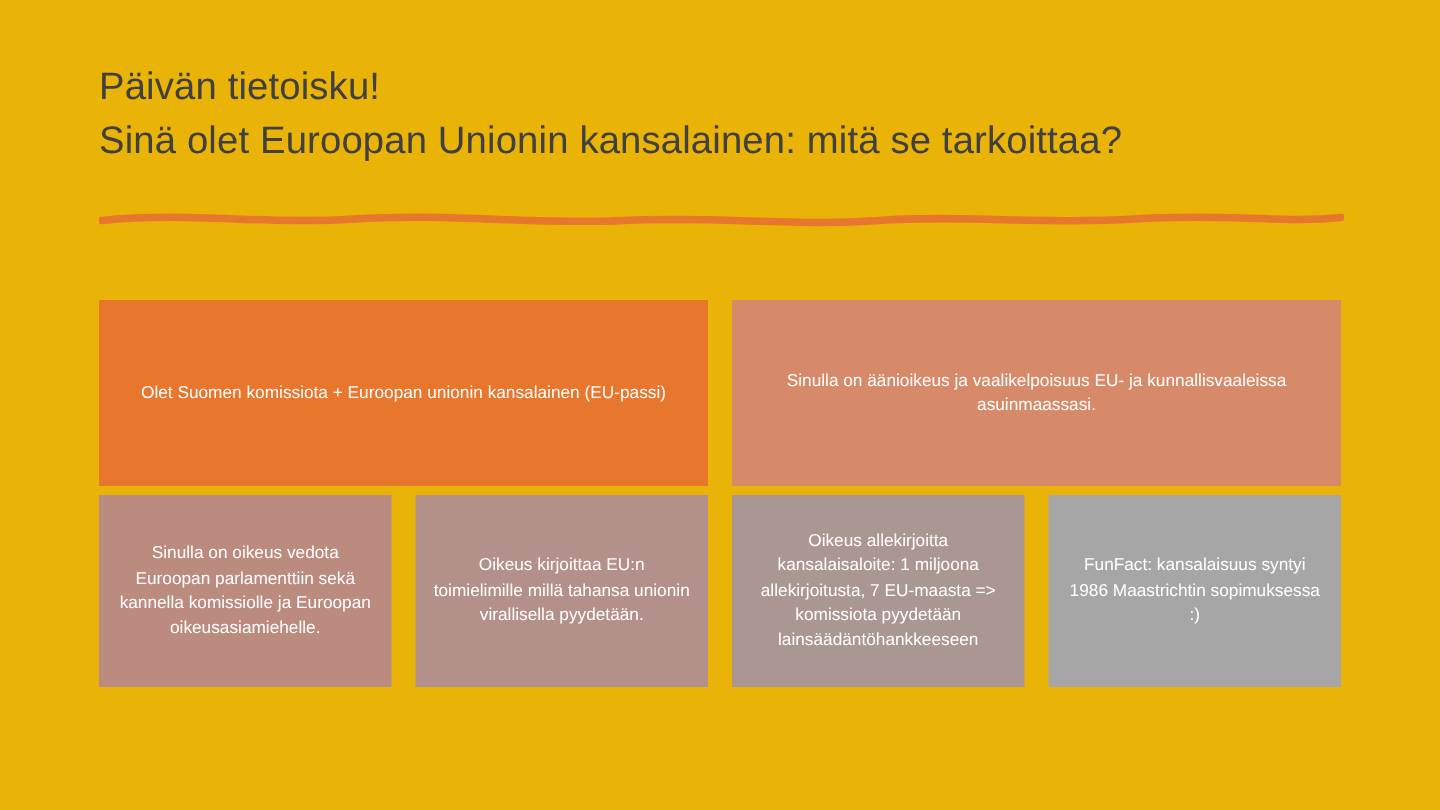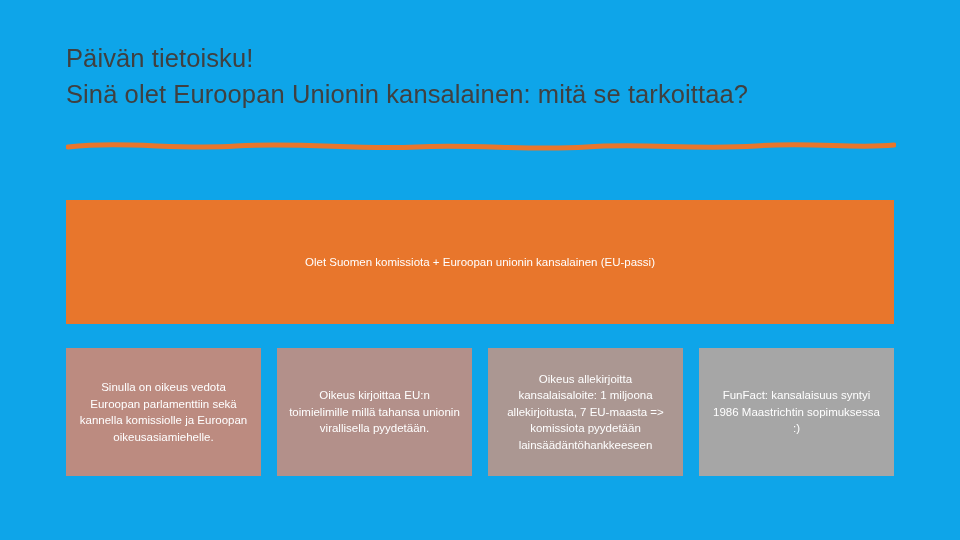--- a/index.html
+++ b/index.html
@@ -10,21 +10,21 @@
     width: 960px;
     height: 540px;
     background: #ffffff;
     font-family: "Liberation Sans", sans-serif;
     overflow: hidden;
   }
   .slide {
     position: relative;
     width: 960px;
     height: 540px;
-    background: #0ea5e9;
+    background: #eab308;
   }
   .title-block {
     position: absolute;
     left: 66px;
     top: 40px;
     width: 830px;
   }
   .title-line {
     font-size: 25.5px;
     line-height: 36px;
@@ -47,21 +47,21 @@
     position: absolute;
     left: 66px;
     top: 200px;
     width: 828px;
   }
   .row {
     display: flex;
     gap: 16px;
   }
   .row + .row {
-    margin-top: 24px;
+    margin-top: 6px;
   }
   .card {
     flex: 1 1 0;
     box-sizing: border-box;
     display: flex;
     align-items: center;
     justify-content: center;
     text-align: center;
     padding: 8px 12px;
     color: #ffffff;
@@ -91,20 +91,23 @@
       <path d="M2,9 C60,3 110,12 170,8 C235,4 290,12 350,9 C410,6 465,13 520,9 C575,5 630,12 690,8 C745,4 790,11 828,7" fill="none" stroke="#E8762C" stroke-width="5" stroke-linecap="round"></path>
     </svg>
   </div>
 
   <div class="grid">
 
     <div class="row row-1">
       <div class="card" style="background:#E8762C">
         <span class="card-text">Olet Suomen komissiota + Euroopan unionin kansalainen (EU-passi)</span>
       </div>
+      <div class="card" style="background:#D78A6A">
+        <span class="card-text">Sinulla on äänioikeus ja vaalikelpoisuus EU- ja kunnallisvaaleissa asuinmaassasi.</span>
+      </div>
     </div>
 
     <div class="row row-2">
       <div class="card" style="background:#BC8B80">
         <span class="card-text">Sinulla on oikeus vedota Euroopan parlamenttiin sekä kannella komissiolle ja Euroopan oikeusasiamiehelle.</span>
       </div>
       <div class="card" style="background:#B3908A">
         <span class="card-text">Oikeus kirjoittaa EU:n toimielimille millä tahansa unionin virallisella pyydetään.</span>
       </div>
       <div class="card" style="background:#AB9792">

